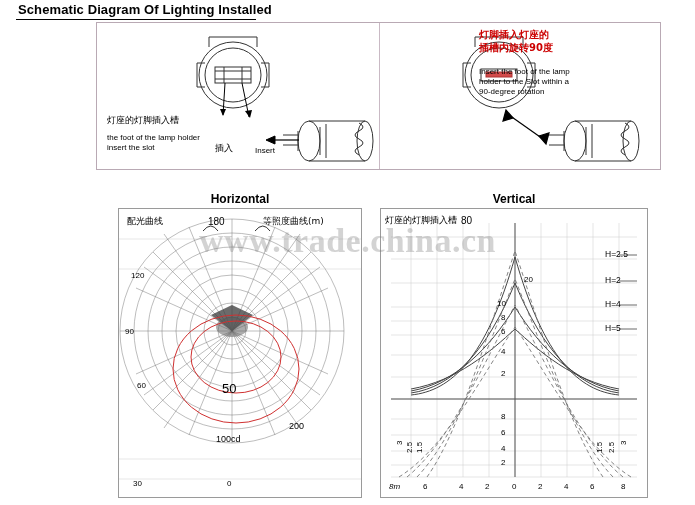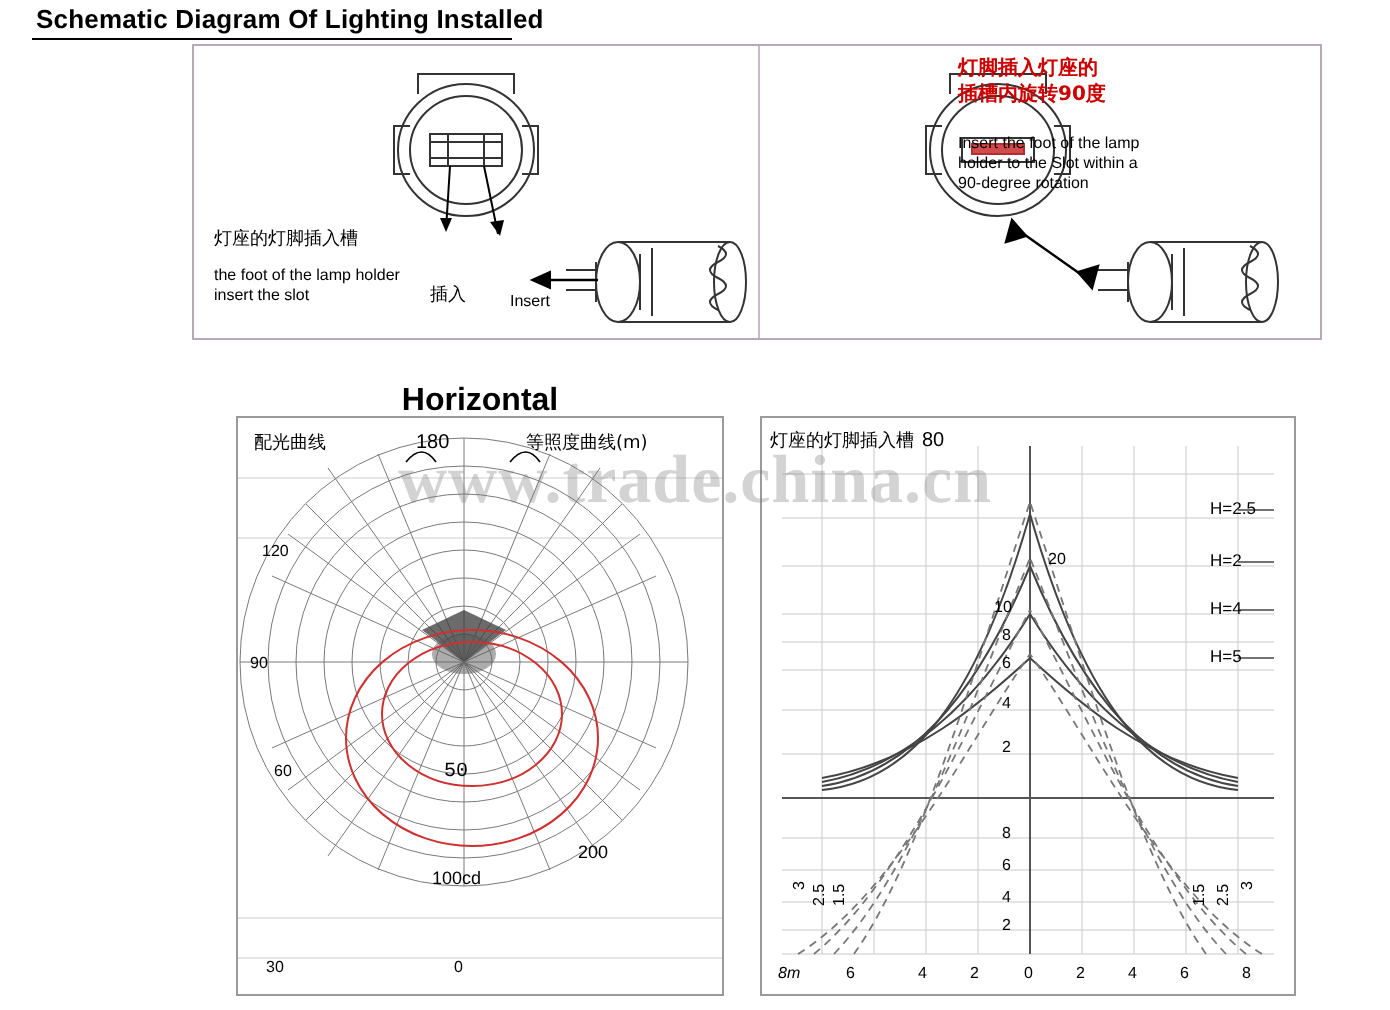--- a/index.html
+++ b/index.html
@@ -74,21 +74,21 @@
     color: #000;
     line-height: 1.25;
     white-space: pre-line;
   }
   .lbl-red {
     color: #cc0000;
   }
   
   .chart-head {
     position: absolute;
-    font-size: 16px;
+    font-size: 12px;
     font-weight: bold;
     color: #000;
     text-align: center;
   }
   .chart-box {
     position: absolute;
     border: 1px solid #9a9a9a;
     background: #fff;
     box-sizing: border-box;
     overflow: hidden;
@@ -227,20 +227,21 @@
     <div class="lbl" style="left:146px; top:123px; position:absolute;padding-left:12px;">Insert</div>
 
     <div class="lbl-cn lbl-red" style="left:382px; top:6px; position:absolute; font-size:10px; font-weight:bold;">灯脚插入灯座的
 插槽内旋转90度</div>
     <div class="lbl" style="left:382px; top:44px; position:absolute;">Insert the foot of the lamp
 holder to the Slot within a
 90-degree rotation</div>
   </div>
 
   <div class="chart-head" style="left:118px; top:192px; width:244px;">Horizontal</div>
+  <div class="chart-head" style="left:380px; top:192px; width:268px;">Vertical</div>
 
   <div class="chart-box" id="polar-box">
     <svg width="242" height="288" viewBox="0 0 242 288">
 
       <g stroke="#cfcfcf" stroke-width="0.5">
         <line x1="0" y1="30" x2="242" y2="30"></line>
         <line x1="0" y1="60" x2="242" y2="60"></line>
         <line x1="0" y1="250" x2="242" y2="250"></line>
         <line x1="0" y1="270" x2="242" y2="270"></line>
       </g>
@@ -290,21 +291,21 @@
     <div class="cn-small" style="position:absolute; left:144px; top:6px;">等照度曲线(m)</div>
 
     
     <div class="axis-label" style="position:absolute; left:12px; top:62px;">120</div>
     <div class="axis-label" style="position:absolute; left:6px; top:118px;">90</div>
     <div class="axis-label" style="position:absolute; left:18px; top:172px;">60</div>
     <div class="axis-label" style="position:absolute; left:14px; top:270px;text-align:right;">30</div>
     <div class="axis-label" style="position:absolute; left:108px; top:270px;">0</div>
 
     
-    <div class="axis-label" style="position:absolute; left:103px; top:172px; font-size:10px;font-family:Liberation Mono, monospace;">50</div>
+    <div class="axis-label" style="position:absolute; left:103px; top:172px; font-size:13px;">50</div>
     <div class="axis-label" style="position:absolute; left:97px; top:225px; font-size:9px;">100cd</div>
     <div class="axis-label" style="position:absolute; left:170px; top:212px; font-size:9px;">200</div>
   </div>
 
   <div class="chart-box" id="cart-box">
     <svg width="266" height="288" viewBox="0 0 266 288">
 
       <g stroke="#c9c9c9" stroke-width="0.5">
         <line x1="10" y1="28" x2="256" y2="28"></line>
         <line x1="10" y1="50" x2="256" y2="50"></line>

